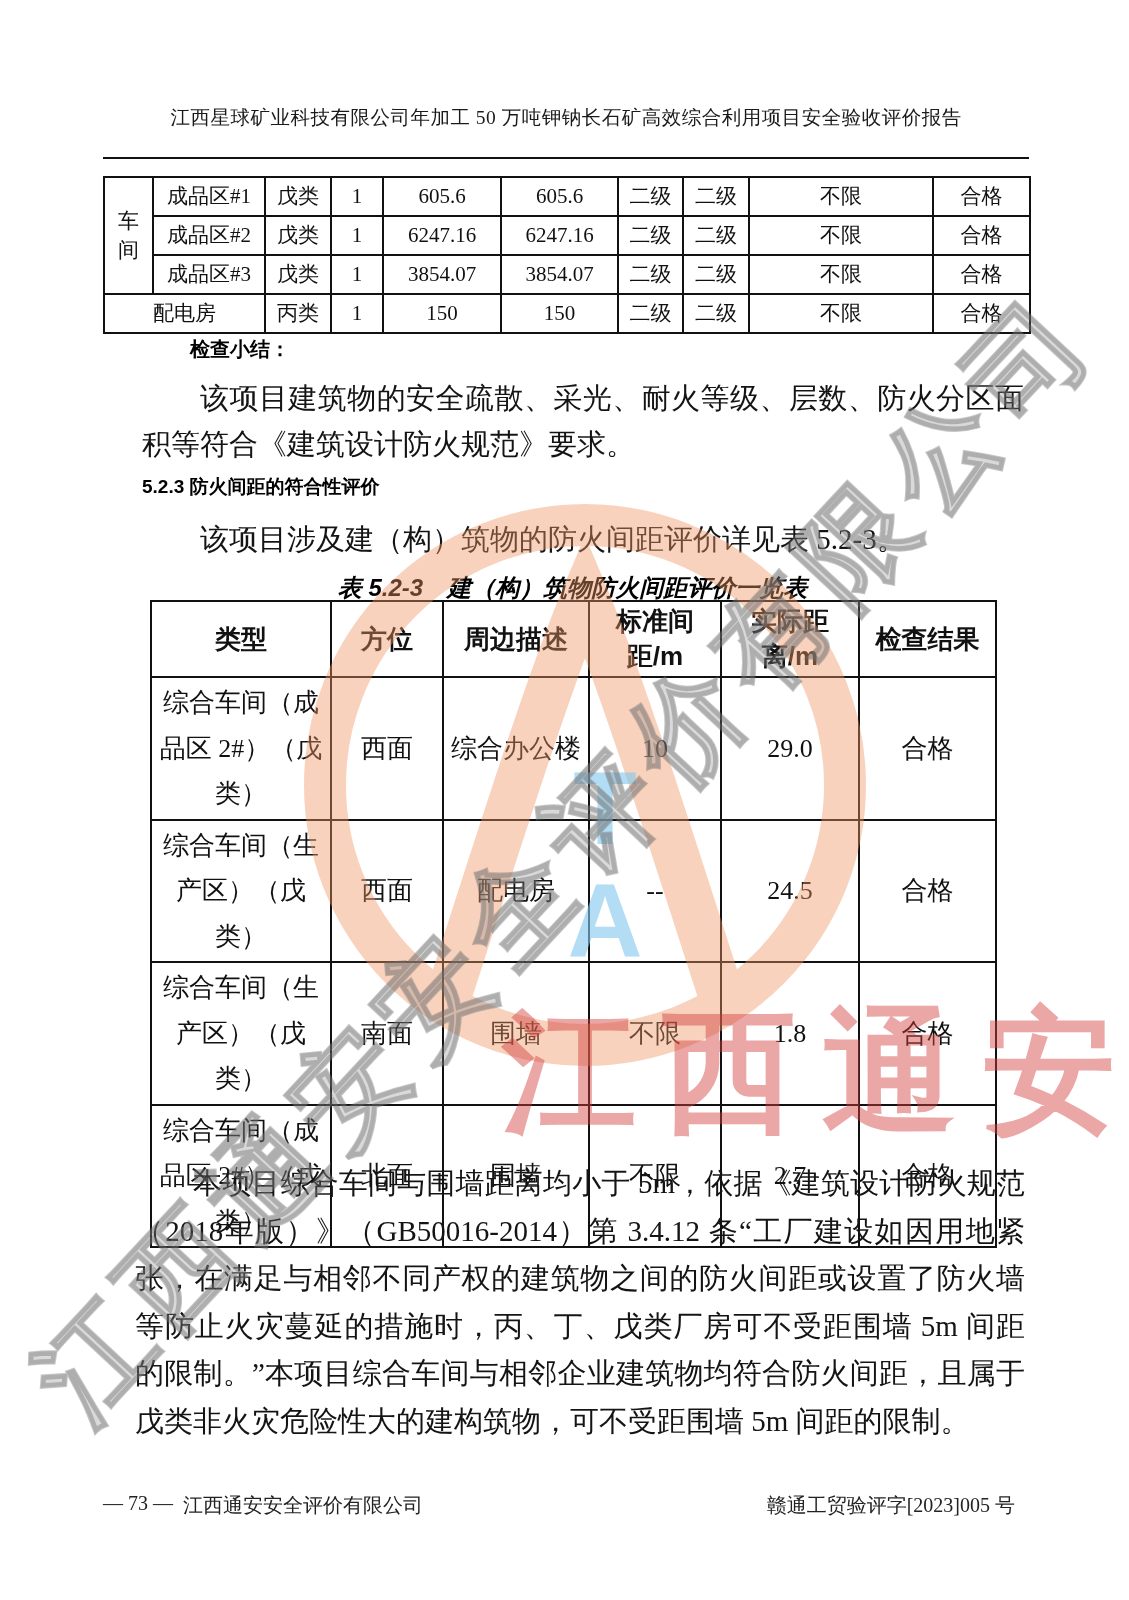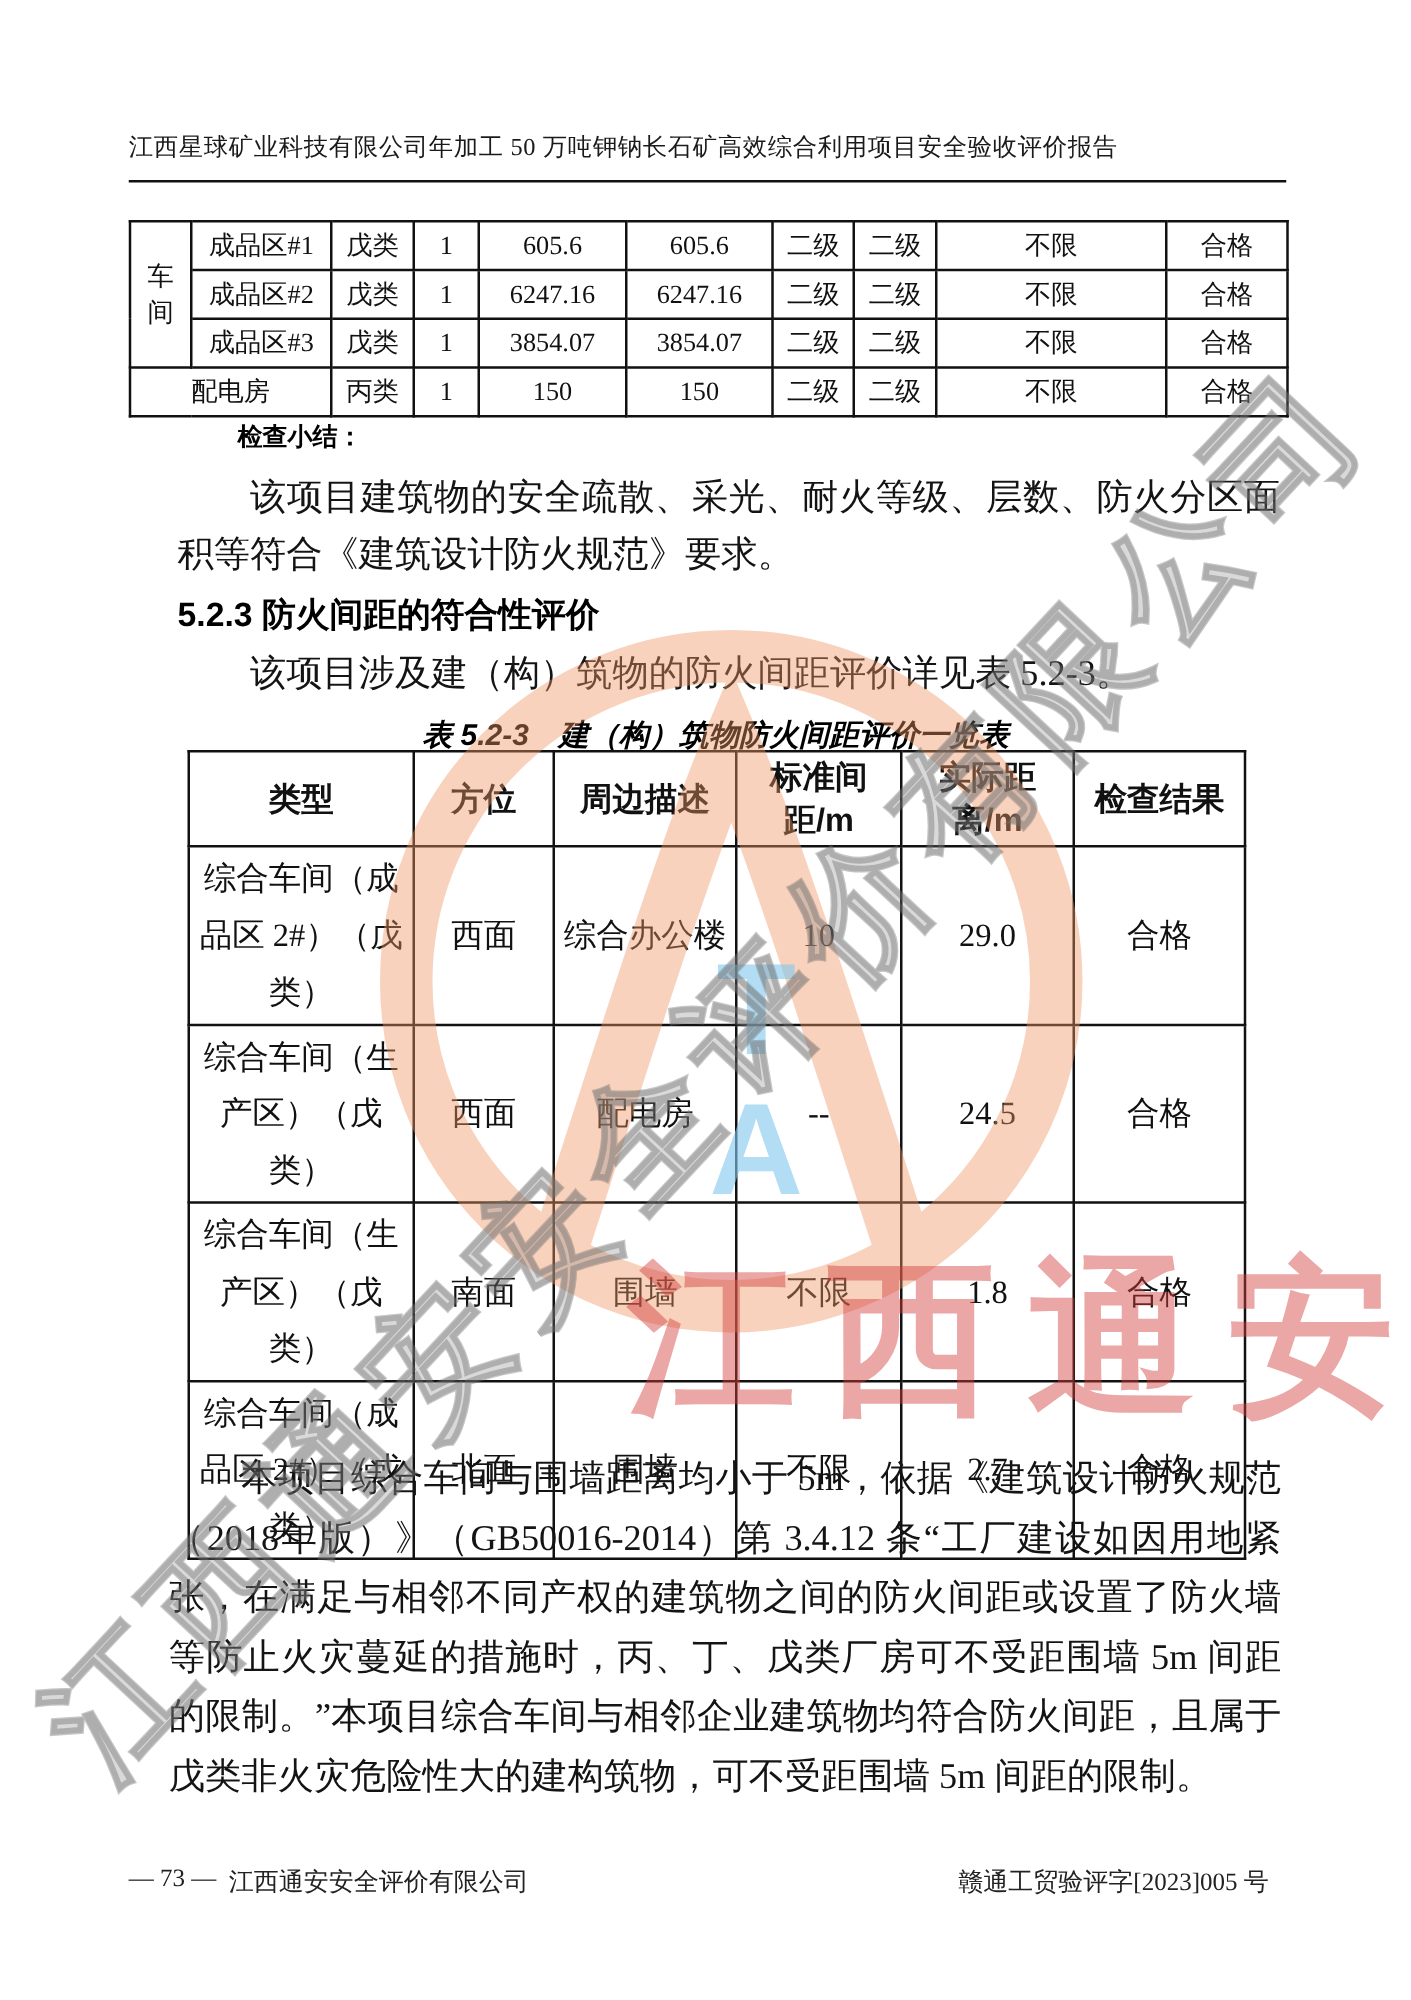--- a/index.html
+++ b/index.html
@@ -4,41 +4,41 @@
 <style>
   html,body{margin:0;padding:0;}
   body{
     width:1129px;height:1600px;position:relative;background:#ffffff;
     font-family:"Liberation Serif","DejaVu Serif",serif;color:#111;
     overflow:hidden;
   }
   .abs{position:absolute;}
   
   .page-header{
-    left:103px;top:104px;width:926px;text-align:left;
+    left:103px;top:104px;width:926px;text-align:center;
     font-size:19.5px;letter-spacing:.5px;color:#1a1a1a;
-    border-bottom:2.5px solid #111;padding-bottom:13px;
+    border-bottom:2.5px solid #111;padding-bottom:26px;
   }
   
   table{border-collapse:collapse;table-layout:fixed;}
   td,th{border:2px solid #111;text-align:center;vertical-align:middle;
         padding:2px 3px;overflow:hidden;}
   .top-table{left:103px;top:176px;}
   .top-table table{width:926px;font-size:21px;}
   .top-table td{height:33px;line-height:1.35;}
   .fire-table{left:150px;top:600px;}
   .fire-table table{width:845px;font-size:26px;}
   .fire-table th{font-weight:bold;font-family:"Liberation Sans","DejaVu Sans",sans-serif;height:48px;}
   .fire-table td{line-height:1.75;}
   
   .h-bold{font-weight:bold;font-family:"Liberation Sans","DejaVu Sans",sans-serif;color:#000;}
   .summary-title{left:190px;top:336px;font-size:20px;}
   .para{color:#141414;font-size:29px;line-height:46px;text-align:justify;}
   .summary-text{left:142px;top:375px;width:882px;text-indent:2em;}
-  .section-title{left:142px;top:474px;font-size:27px;}
+  .section-title{left:142px;top:474px;font-size:19px;}
   .section-intro{left:142px;top:516px;width:882px;text-indent:2em;}
   .table-caption{left:150px;top:572px;width:845px;text-align:center;font-size:24px;font-style:italic;}
   .body-para{left:135px;top:1160px;width:890px;text-indent:2em;line-height:47.5px;}
   
   .page-footer{left:103px;top:1492px;width:926px;font-size:20px;color:#222;}
   .page-footer .fl{position:absolute;left:80px;}
   .page-footer .fc{position:absolute;left:0;width:926px;}
   .page-footer .fr{position:absolute;right:14px;}
   
   .wm{pointer-events:none;}

